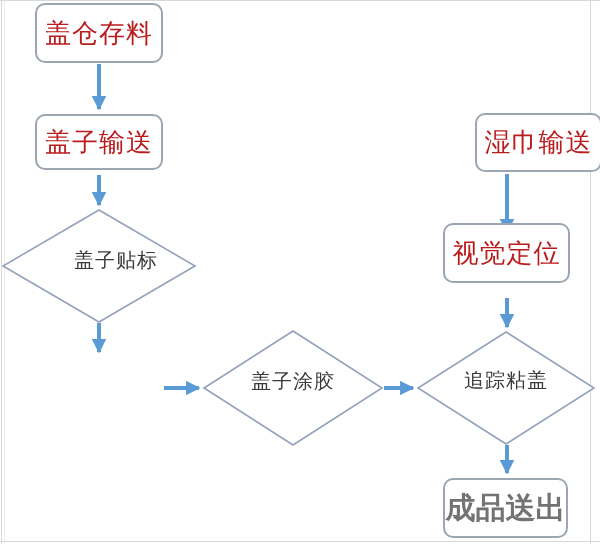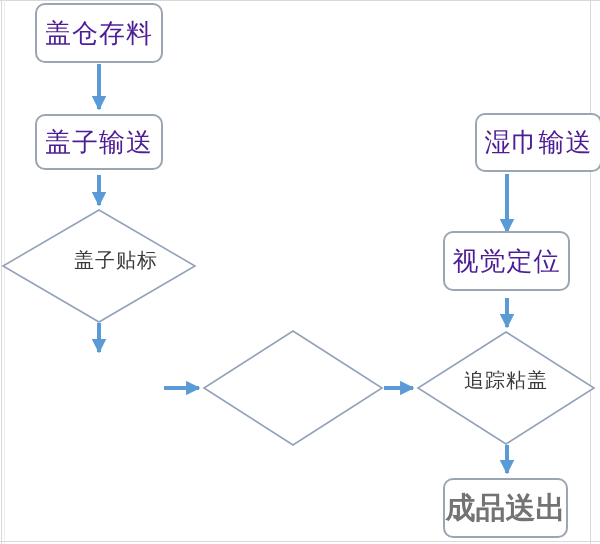--- a/index.html
+++ b/index.html
@@ -31,30 +31,30 @@
 
   .node {
     position: absolute;
     background: #ffffff;
     border: 2px solid #9ca6b2;
     border-radius: 10px;
     display: flex;
     align-items: center;
     justify-content: center;
     box-sizing: border-box;
-    color: #4c1d95;
+    color: #b91c1c;
     font-size: 26px;
     letter-spacing: 1px;
     white-space: nowrap;
   }
   .node-cover-storage { left: 35px;  top: 3px;   width: 128px; height: 60px; }
   .node-cover-convey  { left: 35px;  top: 114px; width: 128px; height: 56px; }
   .node-send-cover    { left: 37px;  top: 357px; width: 125px; height: 60px; }
   .node-wipes-convey  { left: 443px; top: 113px; width: 127px; height: 59px; margin-left: 32px; }
-  .node-vision-pos    { left: 443px; top: 231px; width: 127px; height: 60px; }
+  .node-vision-pos    { left: 443px; top: 223px; width: 127px; height: 60px; }
   .node-product-out   {
     left: 443px; top: 478px; width: 125px; height: 60px;
     font-family: "DejaVu Serif", "Liberation Serif", serif;
     font-size: 30px;
     font-weight: 700;
     color: #737373;
     letter-spacing: 0px;
   }
 
   .dlabel {
@@ -116,17 +116,20 @@
   <div class="node node-vision-pos">
     <span>视觉定位</span>
   </div>
   <div class="node node-product-out">
     <span>成品送出</span>
   </div>
 
   <div class="dlabel dlabel-cover-label">
     <span>盖子贴标</span>
   </div>
+  <div class="dlabel dlabel-cover-glue">
+    <span>盖子涂胶</span>
+  </div>
   <div class="dlabel dlabel-track-stick">
     <span>追踪粘盖</span>
   </div>
 
 </div>
 
 </body></html>

